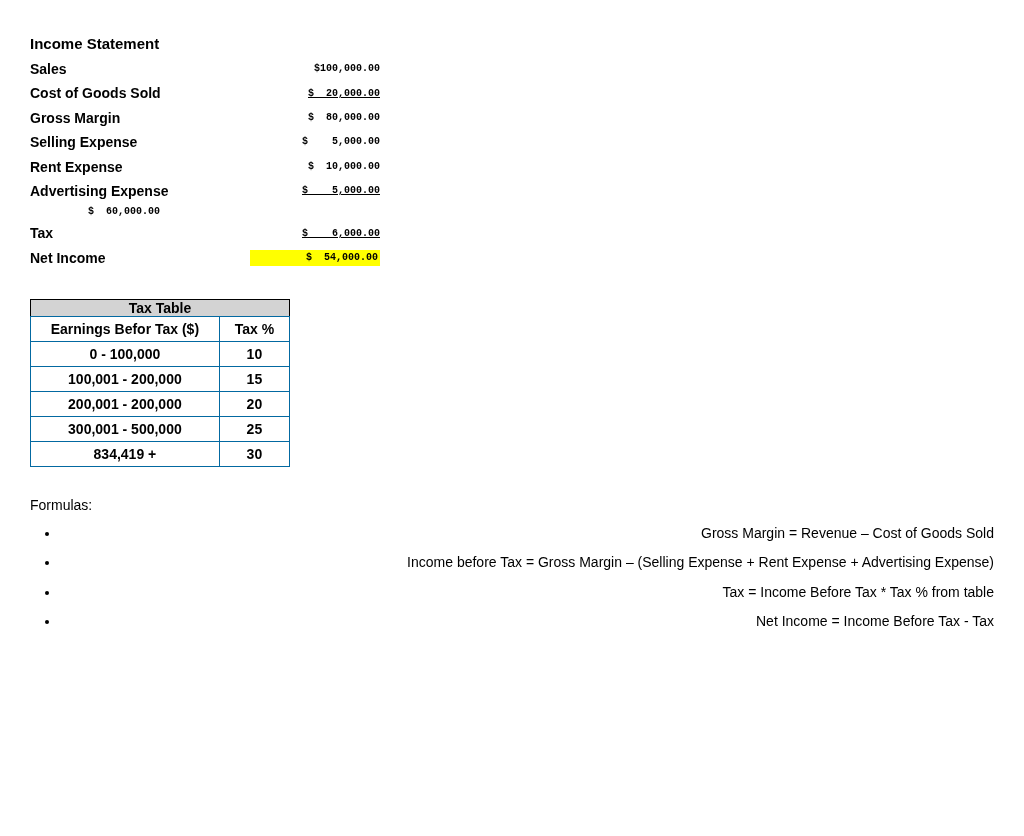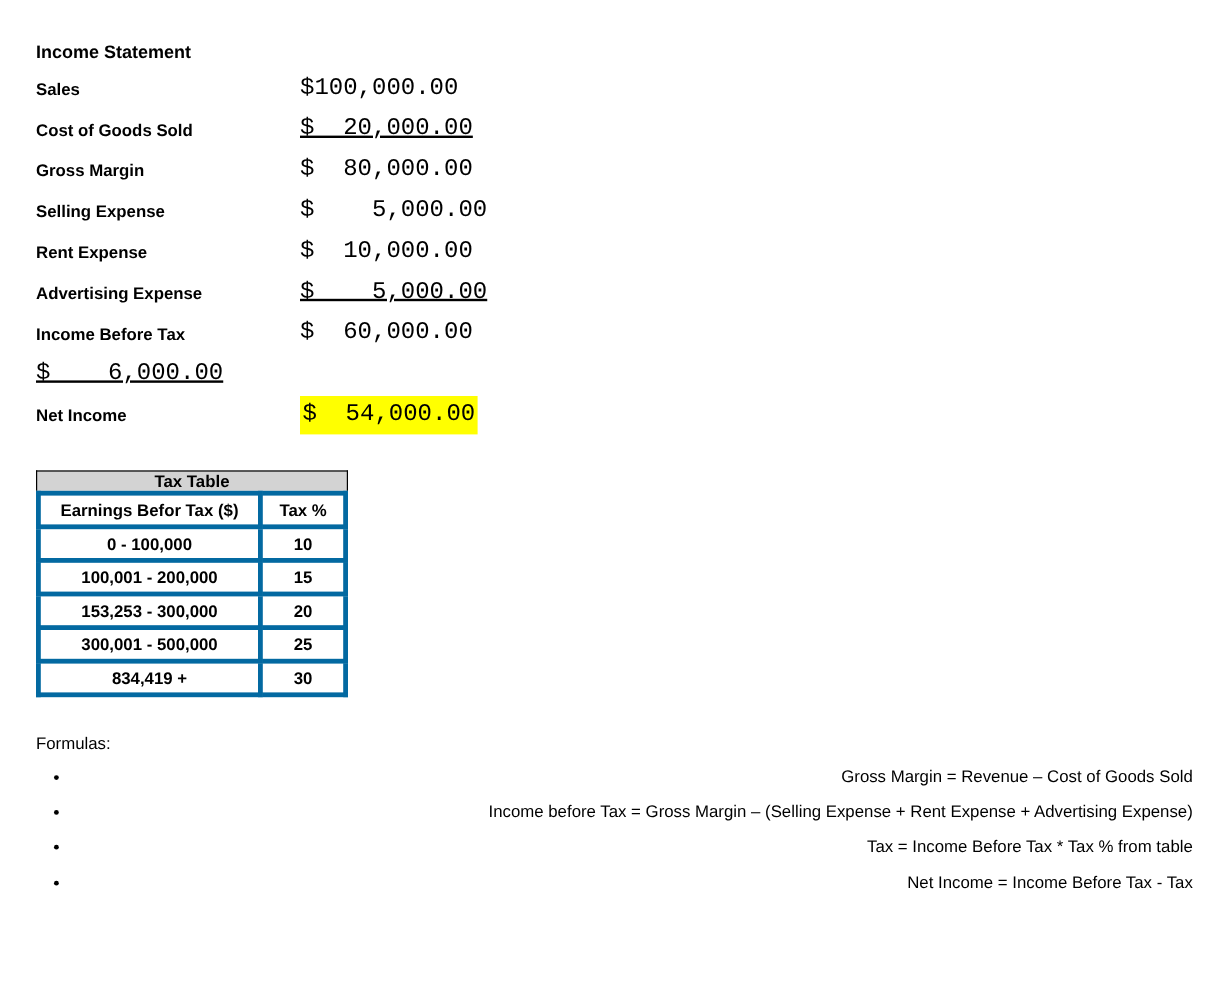--- a/index.html
+++ b/index.html
@@ -34,21 +34,22 @@
       line-height: 1.6;
     }
     .income-row .label {
       font-weight: bold;
       min-width: 220px;
     }
     .income-row .value {
       min-width: 130px;
       text-align: right;
       font-family: 'Courier New', monospace;
-      font-size: 20px;
+      font-size: 10px;
+      font-weight: bold;
     }
     .underline {
       text-decoration: underline;
     }
     .highlight {
       background-color: #ffff00;
       padding: 0 2px;
     }
 
     
@@ -62,21 +63,21 @@
     .tax-table caption {
       font-weight: bold;
       background: #d3d3d3;
       border: 1px solid #000;
       border-bottom: none;
       padding: 0 8px;
       text-align: center;
     }
     .tax-table th,
     .tax-table td {
-      border: 4px solid #0369a1;
+      border: 1px solid #0369a1;
       padding: 4px 12px;
       text-align: center;
     }
     .tax-table th {
       font-weight: bold;
       background: #fff;
     }
     .tax-table td {
       font-weight: bold;
     }
@@ -128,25 +129,25 @@
     <span class="label">Rent Expense</span>
     <span class="value">$&nbsp; 10,000.00</span>
   </div>
 
   <div class="income-row">
     <span class="label">Advertising Expense</span>
     <span class="value underline">$&nbsp;&nbsp;&nbsp; 5,000.00</span>
   </div>
 
   <div class="income-row">
-    <span class="label">Income Before Tax</span>
     <span class="value">$&nbsp; 60,000.00</span>
   </div>
 
   <div class="income-row">
+    <span class="label">Tax</span>
     <span class="value underline">$&nbsp;&nbsp;&nbsp; 6,000.00</span>
   </div>
 
   <div class="income-row">
     <span class="label">Net Income</span>
     <span class="value highlight">$&nbsp; 54,000.00</span>
   </div>
 </div>
 
 <div class="tax-table-section">
@@ -161,21 +162,21 @@
     <tbody>
       <tr>
         <td>0 - 100,000</td>
         <td>10</td>
       </tr>
       <tr>
         <td>100,001 - 200,000</td>
         <td>15</td>
       </tr>
       <tr>
-        <td>153,253 - 300,000</td>
+        <td>200,001 - 200,000</td>
         <td>20</td>
       </tr>
       <tr>
         <td>300,001 - 500,000</td>
         <td>25</td>
       </tr>
       <tr>
         <td>834,419 +</td>
         <td>30</td>
       </tr>

